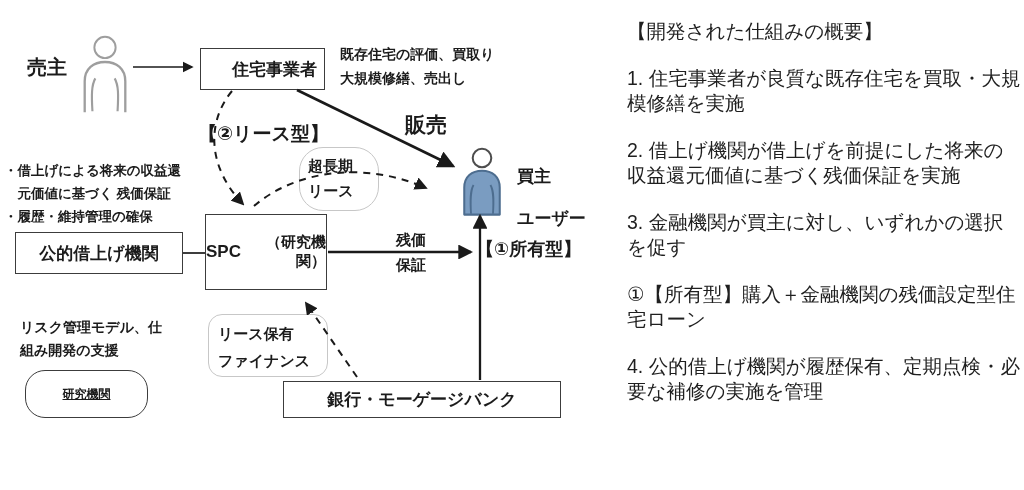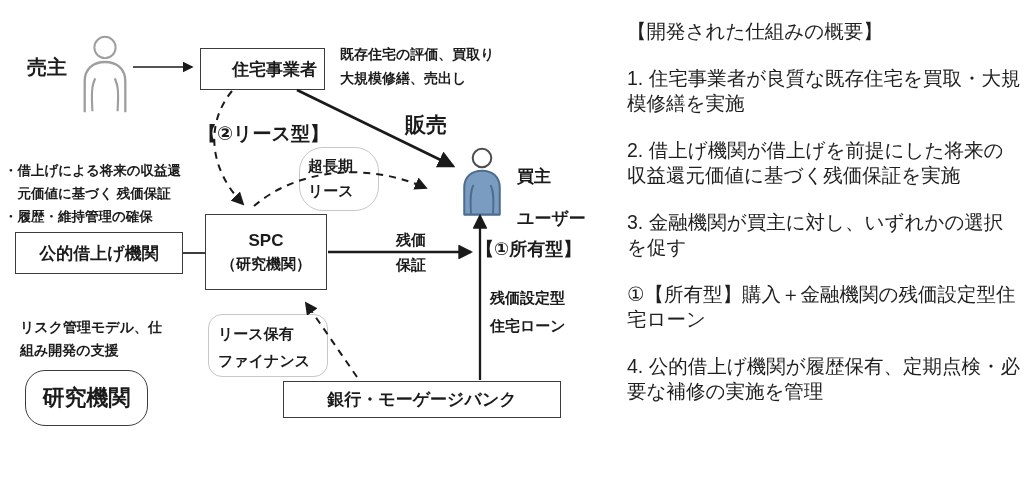--- a/index.html
+++ b/index.html
@@ -75,30 +75,30 @@
   </svg>
 
   <div class="box" style="left:200px; top:48px; width:125px; height:42px; font-size:17px;padding-left:24px;">
     <span>住宅事業者</span>
   </div>
 
   <div class="box" style="left:15px; top:232px; width:168px; height:42px; font-size:17px;">
     <span>公的借上げ機関</span>
   </div>
 
-  <div class="box" style="left:205px; top:214px; width:122px; height:76px; flex-direction:column; gap:4px;text-align:right;">
+  <div class="box" style="left:205px; top:214px; width:122px; height:76px; flex-direction:row; gap:4px;text-align:right;">
     <span style="font-size:17px;">SPC</span>
     <span style="font-size:15px;">（研究機関）</span>
   </div>
 
   <div class="box" style="left:283px; top:381px; width:278px; height:37px; font-size:17px;text-align:right;">
     <span>銀行・モーゲージバンク</span>
   </div>
 
-  <div class="box" style="left:25px; top:370px; width:123px; height:56px; font-size:22px; border-radius:20px; border-width:1.7px;">
+  <div class="box" style="left:25px; top:370px; width:123px; height:48px; font-size:12px; border-radius:20px; border-width:1.7px;text-decoration:underline;">
     <span>研究機関</span>
   </div>
 
   <div class="abs lbl" style="left:27px; top:54px; font-size:20px;">売主</div>
 
   <div class="abs lbl" style="left:332px; top:42px; font-size:14px; line-height:24px;margin-left:8px;">既存住宅の評価、買取り
 大規模修繕、売出し</div>
 
   <div class="abs lbl" style="left:198px; top:121px; font-size:19px;">【②リース型】</div>
 
@@ -112,22 +112,20 @@
 
   <div class="abs lbl" style="left:4px; top:159px; font-size:13.5px; line-height:23px;">・借上げによる将来の収益還
 　元価値に基づく 残価保証
 ・履歴・維持管理の確保</div>
 
   <div class="abs lbl" style="left:396px; top:227px; width:44px; font-size:15px; line-height:25px; text-align:left;">残価
 保証</div>
 
   <div class="abs lbl" style="left:476px; top:237px; font-size:18px;">【①所有型】</div>
 
-  <div class="abs lbl" style="left:490px; top:284px; font-size:15px; line-height:28px;">残価設定型
-住宅ローン</div>
 
   <div class="abs lbl" style="left:20px; top:316px; font-size:14px; line-height:23px;">リスク管理モデル、仕
 組み開発の支援</div>
 
   <div class="abs lbl" style="left:218px; top:320px; font-size:15px; line-height:27px;">リース保有
 ファイナンス</div>
 
   <div class="panel">
     <div class="title">【開発された仕組みの概要】</div>
     <div>1. 住宅事業者が良質な既存住宅を買取・大規模修繕を実施</div>

